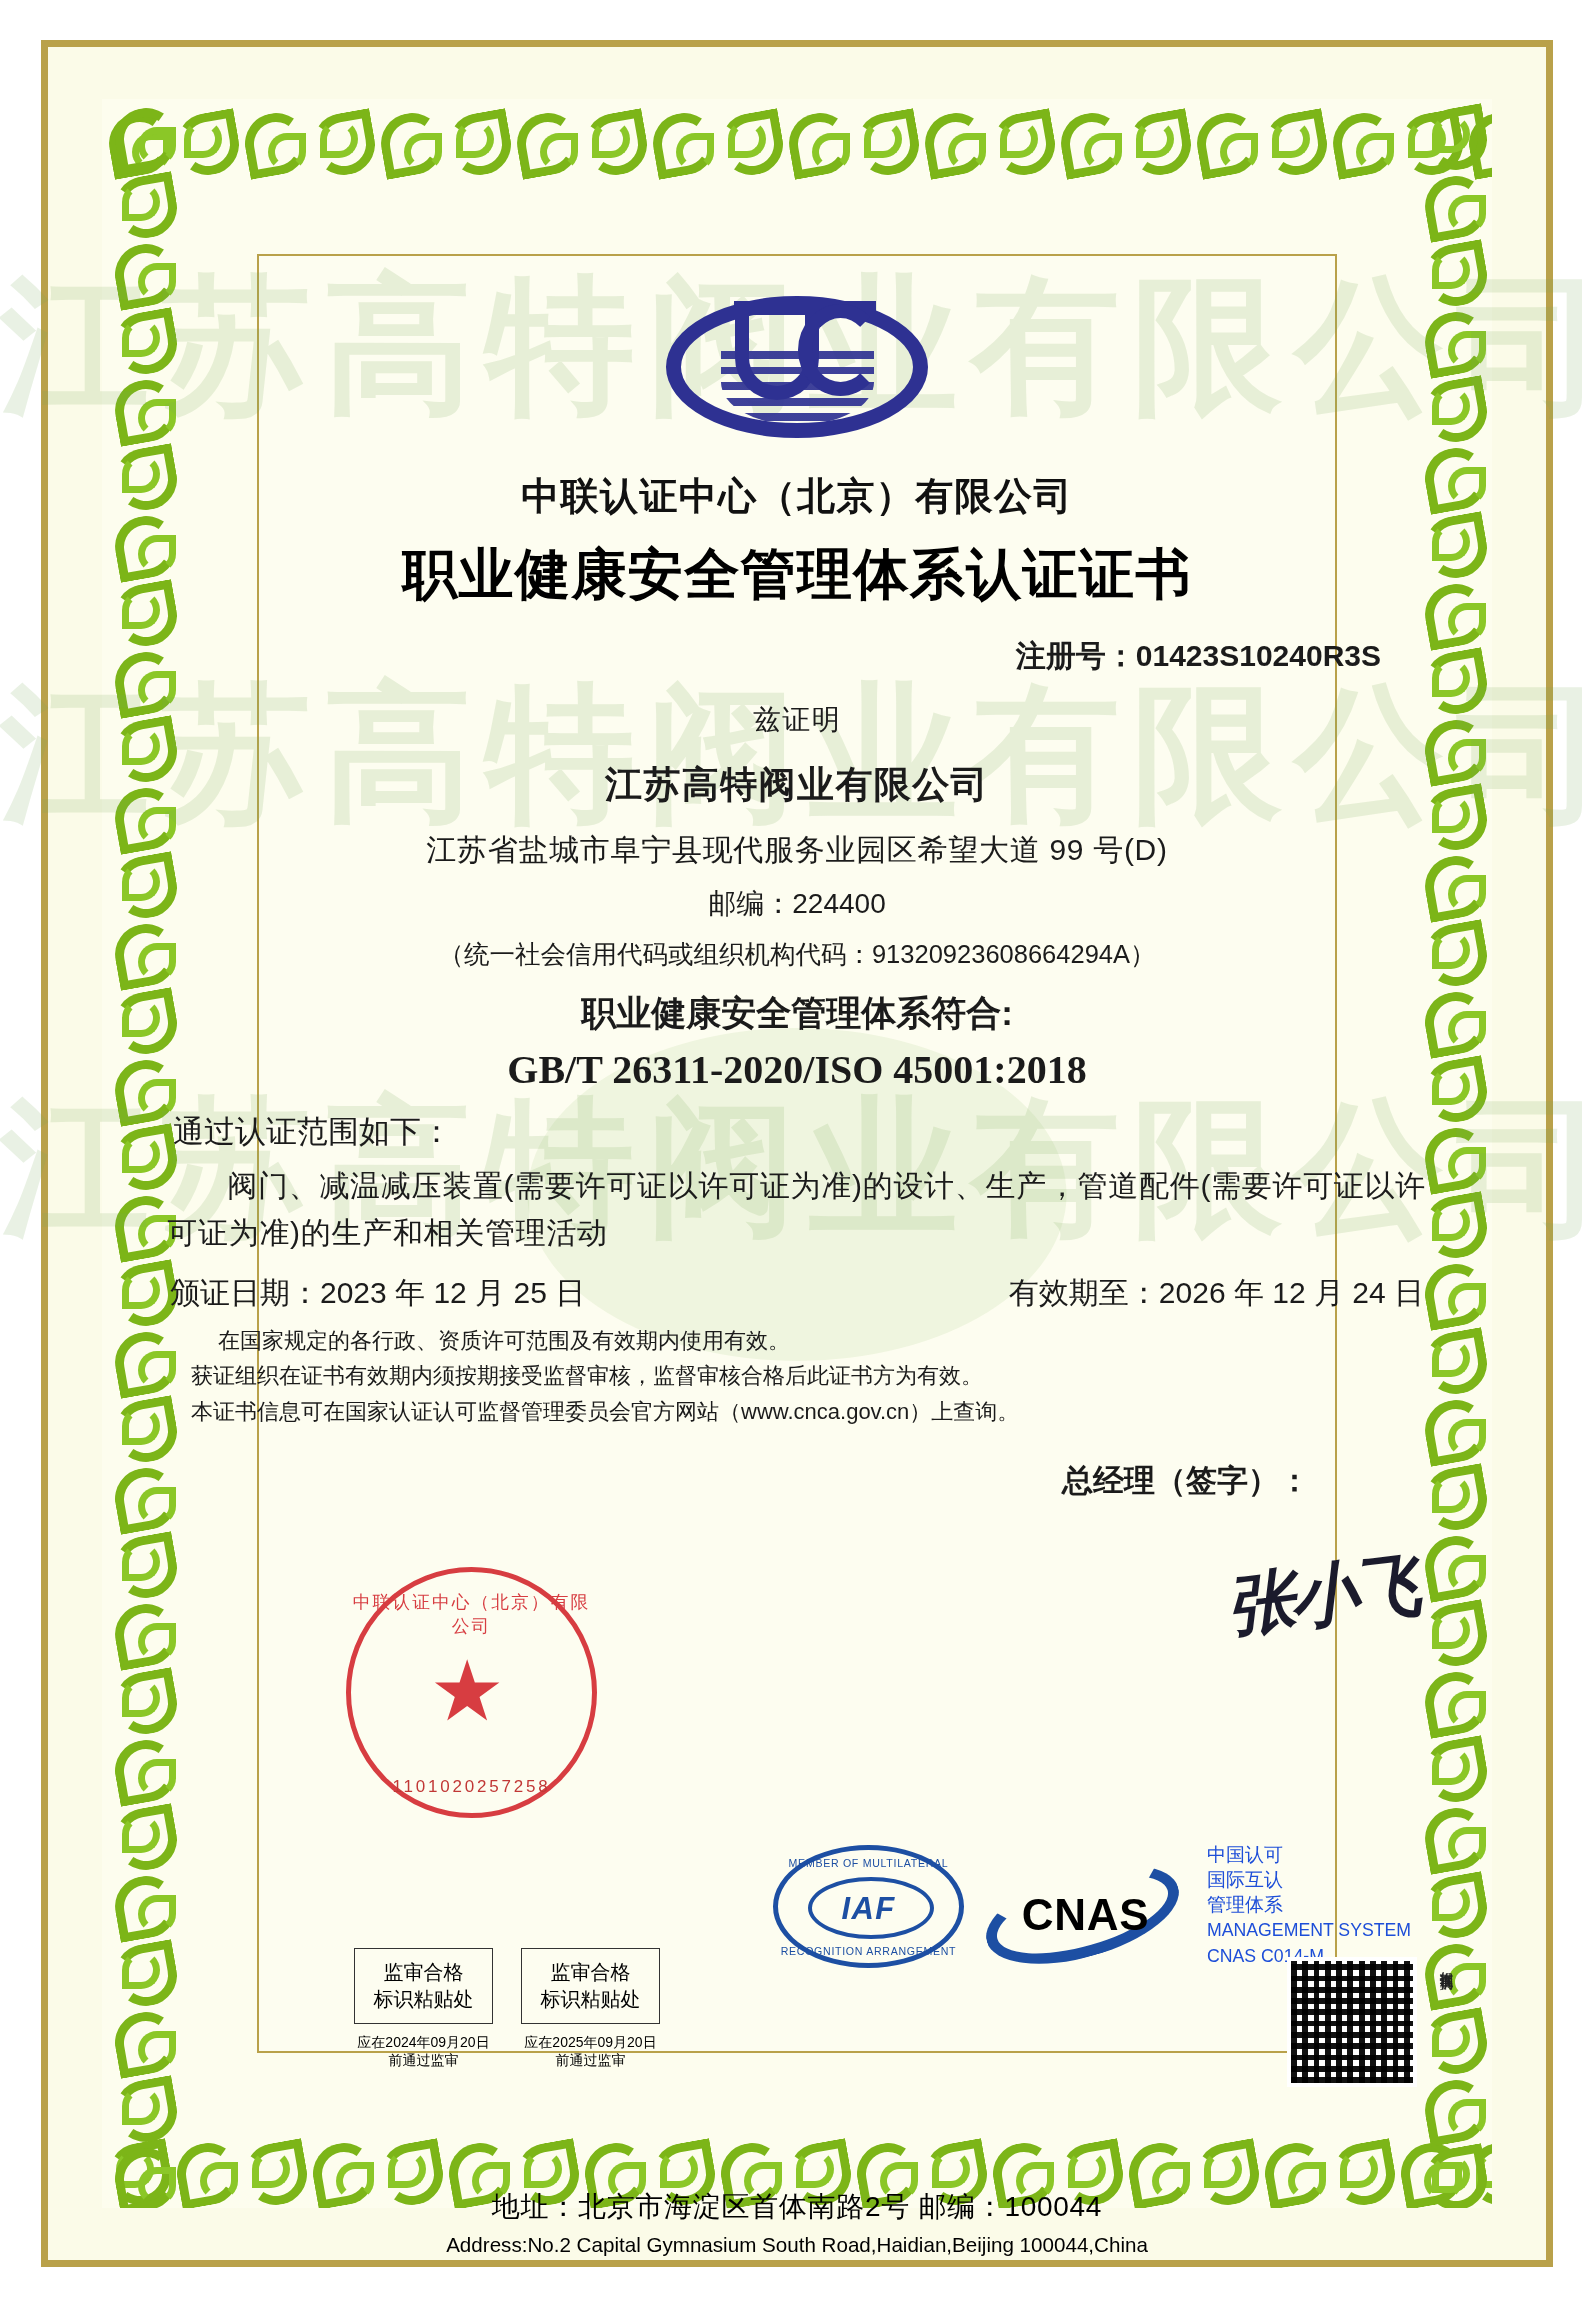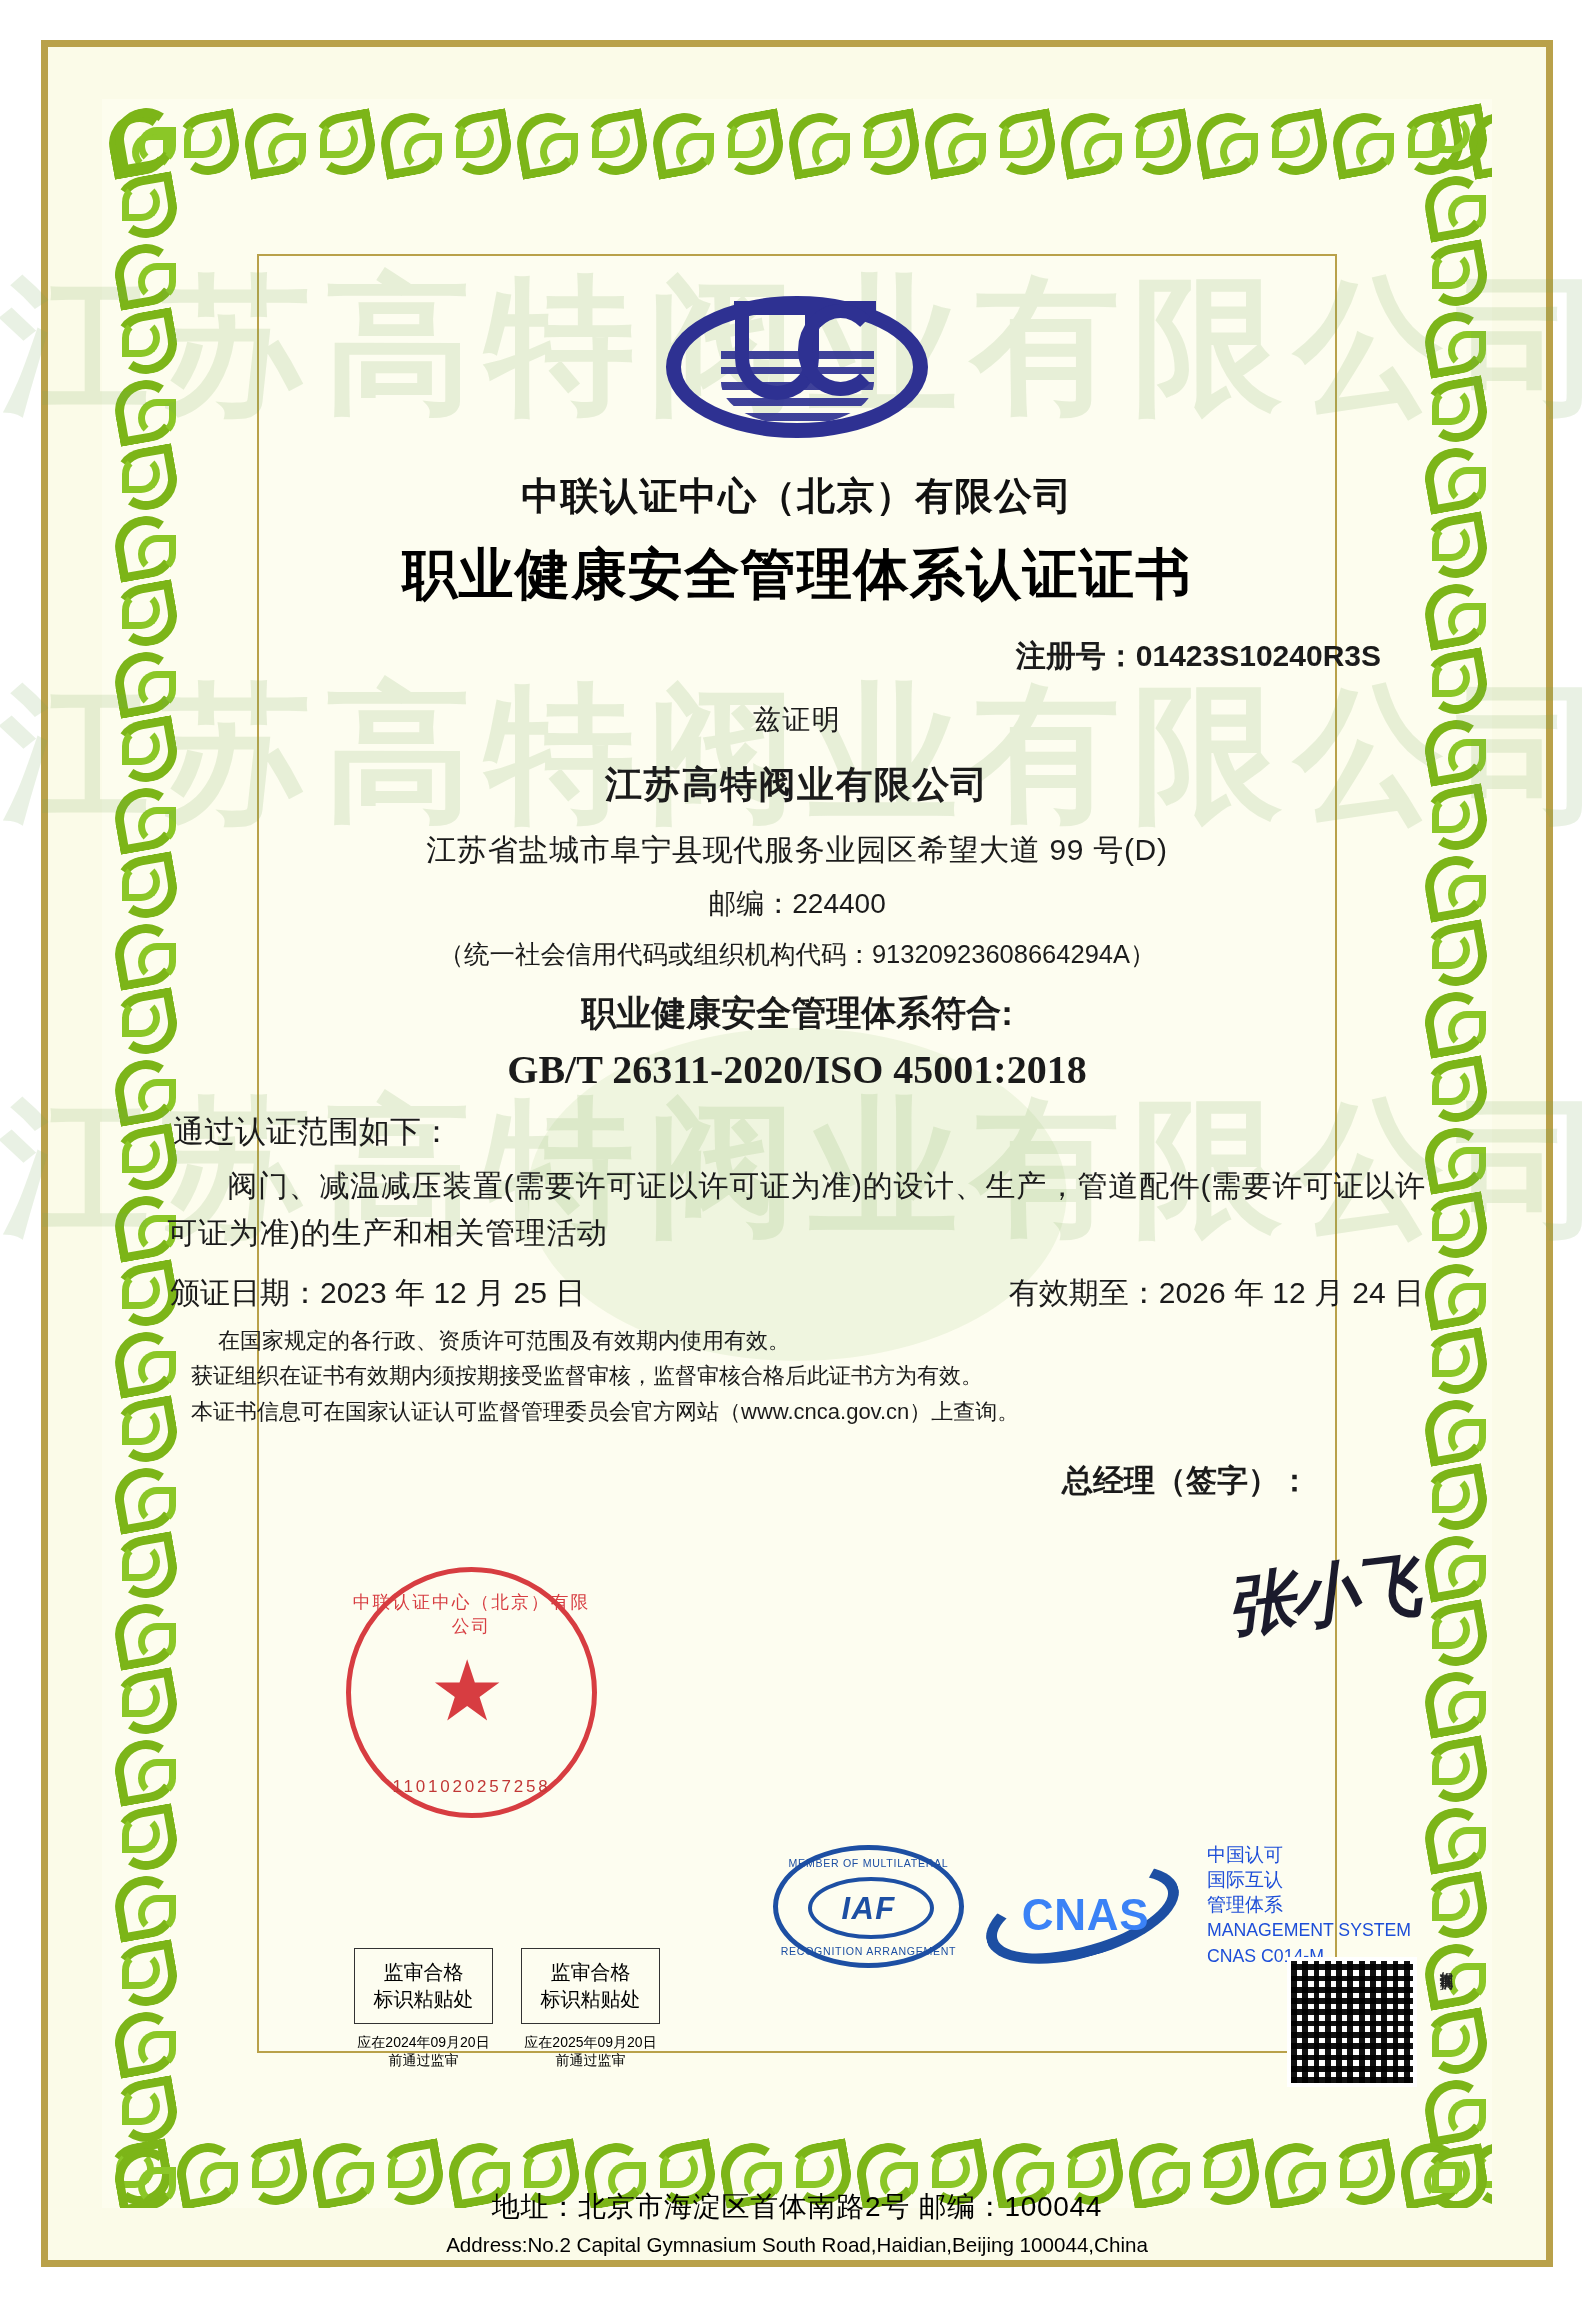--- a/index.html
+++ b/index.html
@@ -451,21 +451,21 @@
     box-sizing: border-box;
     transform: rotate(-16deg);
   }
   .cnas .cnas-text {
     position: absolute;
     left: 0; top: 28px;
     width: 100%;
     text-align: center;
     font-size: 44px;
     font-weight: 800;
-    color: #3b82f6;
+    color: #000000;
     letter-spacing: 0.7px;
   }
   .cnas-label {
     font-size: 19px;
     line-height: 1.32;
     color: #1d4ed8;
     text-align: left;
     white-space: nowrap;
   }
   .cnas-label .en { font-size: 17.7px; }

